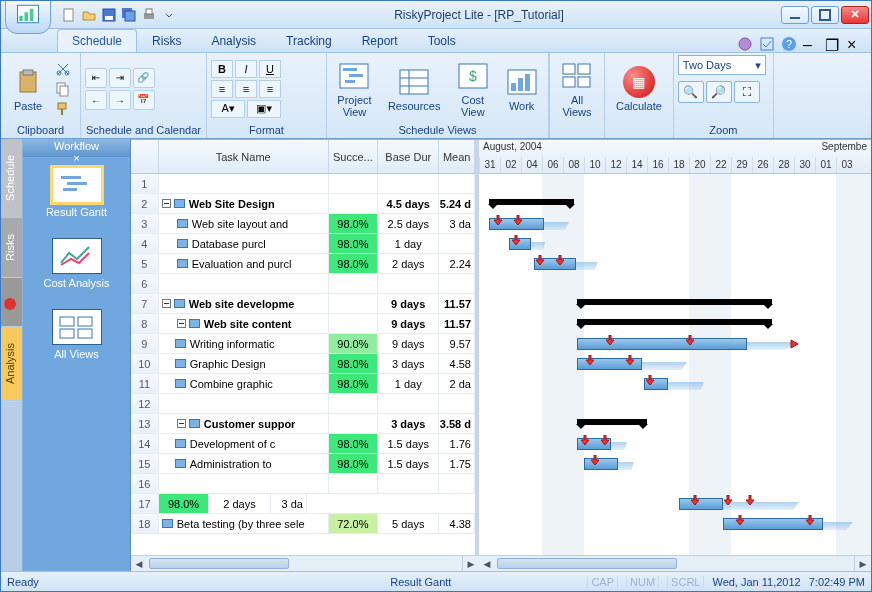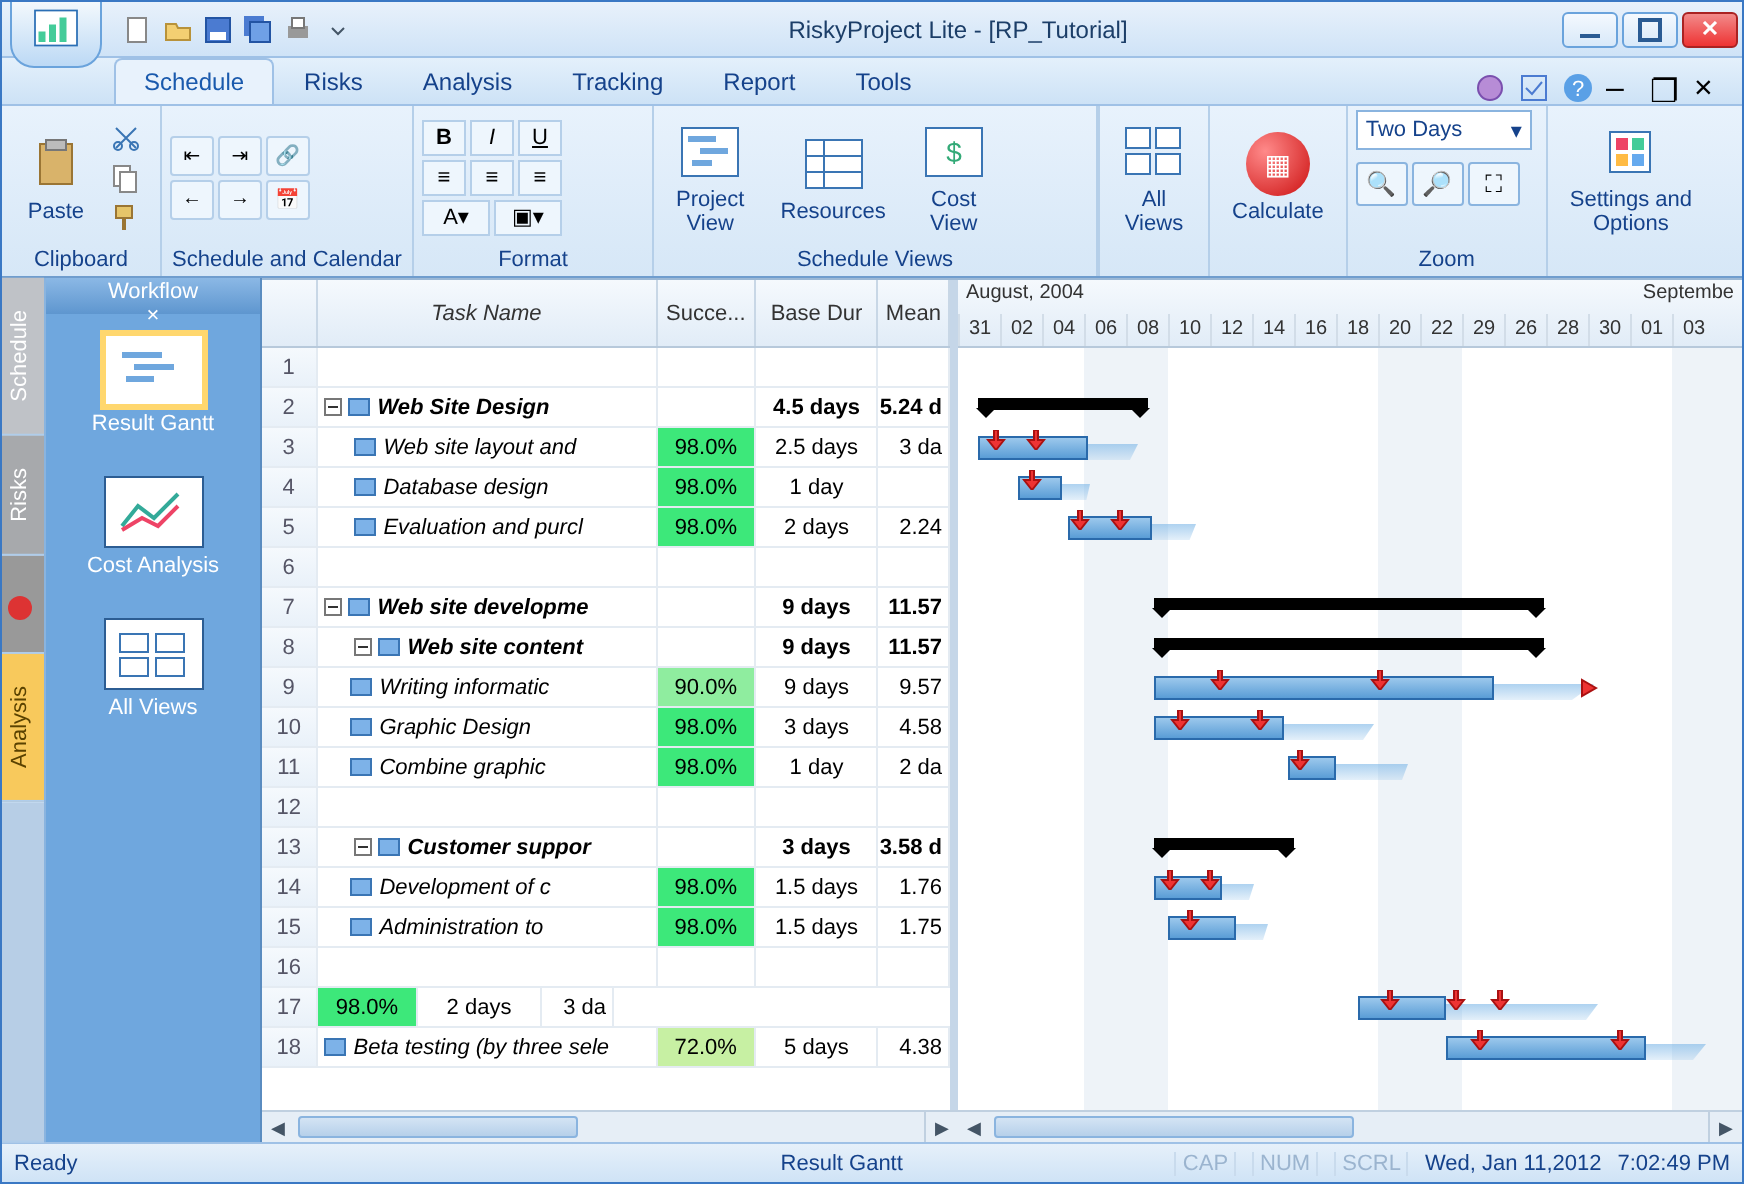--- a/index.html
+++ b/index.html
@@ -56,21 +56,21 @@
 .workflow-hdr { height:18px; background:linear-gradient(#8bb8e5,#5e96cf); color:#fff; font-size:11px; padding:1px 4px; display:flex; justify-content:space-between; align-items:center;flex-direction:column;}
 .workflow-item { margin:10px auto; width:86px; text-align:center; font-size:11px; color:#fff; cursor:pointer;}
 .workflow-item .wk-ico { width:50px; height:36px; margin:0 auto 3px; background:#fff; border:1px solid #2c5d93; display:flex; align-items:center; justify-content:center;}
 .workflow-item.sel .wk-ico { outline:3px solid #ffd76e; outline-offset:-1px;}
 
 .content { flex:1; display:flex; flex-direction:column; min-width:0; background:#fff;}
 .grid-gantt { flex:1; display:flex; min-height:0; border-top:1px solid #9bb8d6;}
 .grid { width:348px; border-right:4px solid #c5d6e8; overflow:hidden; display:flex; flex-direction:column;}
 .ghdr { display:flex; height:34px; background:linear-gradient(#f5f9fd,#e1ecf7); font-size:11px; color:#333; border-bottom:1px solid #b7c9db;}
 .ghdr div { border-right:1px solid #c8d7e6; display:flex; align-items:center; justify-content:center;}
-.col-num { width:28px;} .col-name{ width:172px;font-style:italic;} .col-succ{width:50px;} .col-dur{width:62px;} .col-mean{width:36px;}
+.col-num { width:28px;} .col-name{ width:172px;} .col-succ{width:50px;} .col-dur{width:62px;} .col-mean{width:36px;}
 .grows { flex:1; overflow:hidden;}
 .grow { display:flex; height:20px; font-size:11px; border-bottom:1px solid #e4ebf2;}
 .grow > div { border-right:1px solid #e4ebf2; display:flex; align-items:center; padding:0 3px; overflow:hidden; white-space:nowrap;}
 .grow .col-num { justify-content:center; background:linear-gradient(#f5f9fd,#e9f1f9); color:#556;}
 .grow.summary .col-name { font-weight:bold;}
 .grow .indent1 { padding-left:18px;} .grow .indent2 { padding-left:16px;}
 .grow .col-succ { justify-content:center;}
 .grow .col-dur { justify-content:center;}
 .grow .col-mean { justify-content:flex-end;}
 .succ-98 { background:#3de87a;} .succ-90{background:#8fed9f;} .succ-72{background:#c7f0a3;}
@@ -297,20 +297,31 @@
       <div class="bigbtn">
           <span class="bigico">
             <svg width="30" height="26">
               <rect x="1" y="1" width="28" height="24" fill="#fff" stroke="#3a75b4"></rect>
               <text x="15" y="18" text-anchor="middle" fill="#3a7" font-size="14">$</text>
             </svg>
           </span>
           <span style="white-space:pre-line">Cost
 View</span>
         </div>
+      <div class="bigbtn">
+          <span class="bigico">
+            <svg width="30" height="26">
+              <rect x="1" y="1" width="28" height="24" fill="#fff" stroke="#3a75b4"></rect>
+              <rect x="4" y="14" width="5" height="8" fill="#6fa7de"></rect>
+              <rect x="11" y="9" width="5" height="13" fill="#6fa7de"></rect>
+              <rect x="18" y="5" width="5" height="17" fill="#6fa7de"></rect>
+            </svg>
+          </span>
+          <span>Work</span>
+        </div>
     </div>
     <div class="rgroup-label">Schedule Views</div>
   </div>
 
   <div class="rgroup" style="border-left:1px solid #b5cfe9">
     <div class="rgroup-body">
       <div class="bigbtn">
           <span class="bigico">
             <svg width="30" height="26">
               <rect x="1" y="1" width="12" height="10" fill="#fff" stroke="#3a75b4"></rect>
@@ -346,38 +357,20 @@
         </div>
       <div class="zoom-btns">
         <div class="zb">🔍</div>
         <div class="zb">🔎</div>
         <div class="zb">⛶</div>
       </div>
     </div>
     <div class="rgroup-label">Zoom</div>
   </div>
 
-  <div class="rgroup" style="border-right:none">
-    <div class="rgroup-body">
-      <div class="bigbtn">
-          <span class="bigico">
-            <svg width="30" height="26">
-              <rect x="5" y="3" width="20" height="20" fill="#fff" stroke="#3a75b4"></rect>
-              <rect x="8" y="6" width="6" height="6" fill="#e46"></rect>
-              <rect x="16" y="6" width="6" height="6" fill="#4c9"></rect>
-              <rect x="8" y="14" width="6" height="6" fill="#fb4"></rect>
-              <rect x="16" y="14" width="6" height="6" fill="#6ae"></rect>
-            </svg>
-          </span>
-          <span style="white-space:pre-line">Settings and
-Options</span>
-        </div>
-    </div>
-    <div class="rgroup-label">&nbsp;</div>
-  </div>
 </div>
 
 <div class="main">
   <div class="left-tabs">
     <div class="vtab sched">Schedule</div>
     <div class="vtab">Risks</div>
     <div class="vtab" style="background:#999"><span class="dot"></span></div>
     <div class="vtab analysis">Analysis</div>
     <div class="vtab" style="flex:1;background:#b7cee6"></div>
   </div>
@@ -456,21 +449,21 @@
                 <span>Web site layout and</span>
               </div>
               <div class="col-succ succ-98">98.0%</div>
               <div class="col-dur">2.5 days</div>
               <div class="col-mean">3 da</div>
             </div>
             <div class="grow">
               <div class="col-num">4</div>
               <div class="col-name indent1">
                 <span class="task-ico"></span>
-                <span>Database design</span>
+                <span>Database purcl</span>
               </div>
               <div class="col-succ succ-98">98.0%</div>
               <div class="col-dur">1 day</div>
               <div class="col-mean"></div>
             </div>
             <div class="grow">
               <div class="col-num">5</div>
               <div class="col-name indent1">
                 <span class="task-ico"></span>
                 <span>Evaluation and purcl</span>

